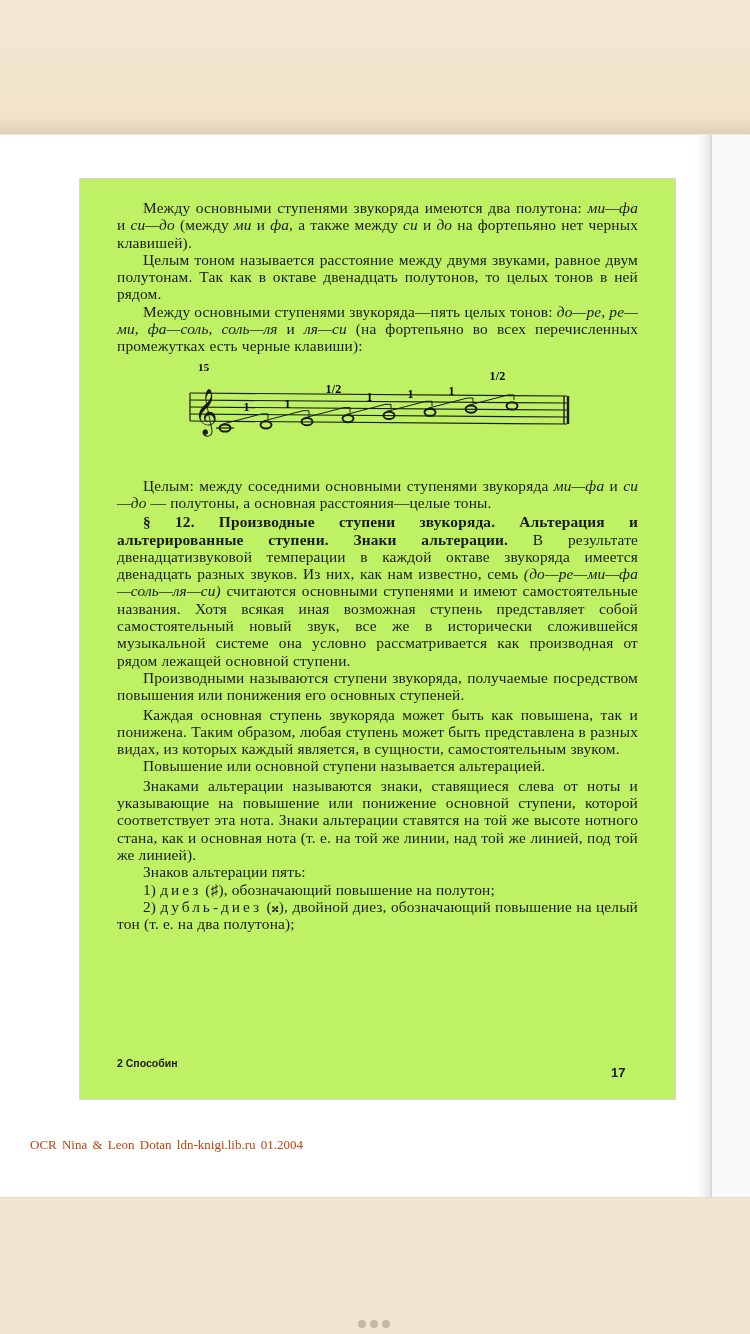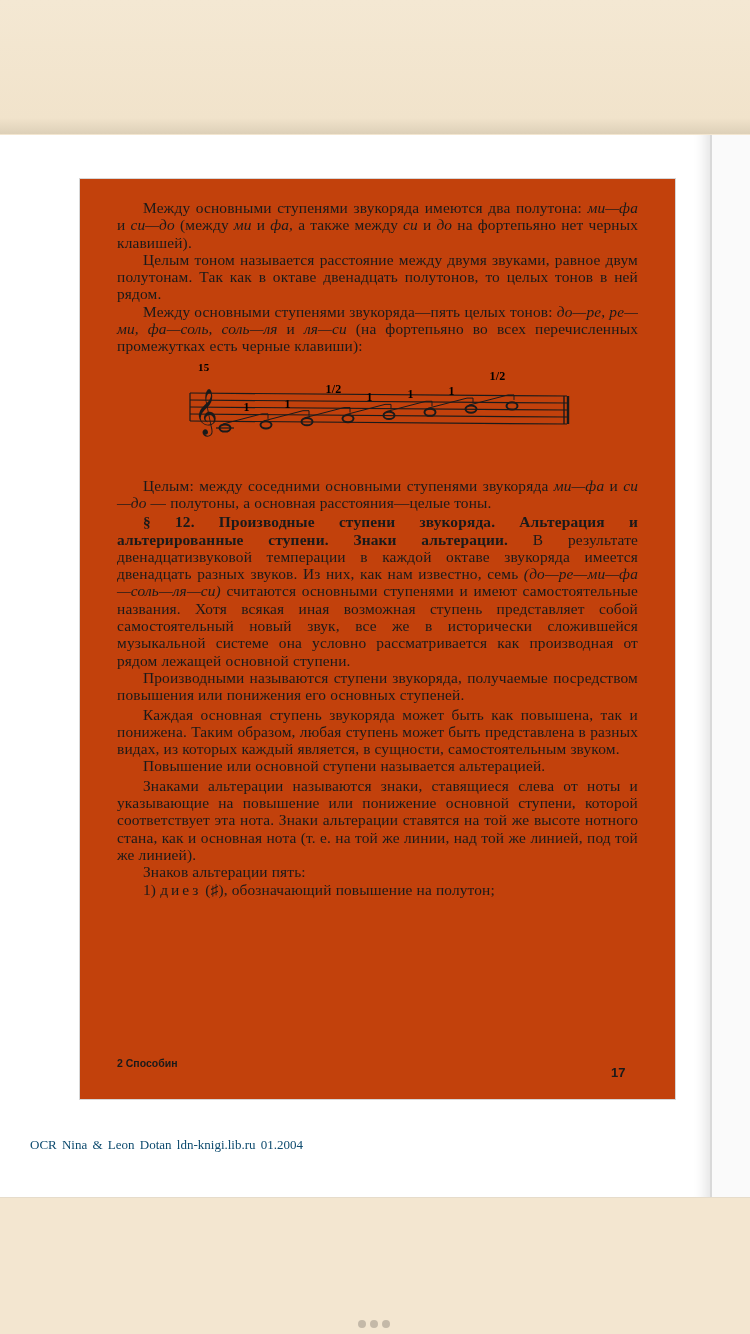--- a/index.html
+++ b/index.html
@@ -25,21 +25,21 @@
     position: absolute; left: 712px; top: 135px; width: 38px; height: 1062px;
     background: #fafafa;
   }
   .bottom-band {
     position: absolute; left: 0; top: 1197px; width: 750px; height: 137px;
     background: #f3e6d0;
     border-top: 1px solid #e6dccb;
   }
   .scan {
     position: absolute; left: 79px; top: 178px; width: 597px; height: 922px;
-    background: #c2410c;
+    background: #bef264;
     border: 1px solid #d6d6d6;
     box-sizing: border-box;
     color: #1a1a1a;
   }
   .text {
     position: absolute; left: 37px; top: 20px; width: 521px;
     font-size: 15.4px; line-height: 17.3px;
     text-align: justify;
     letter-spacing: 0.15px;
   }
@@ -55,21 +55,21 @@
   .footer-left {
     position: absolute; left: 37px; top: 878px;
     font-family: "Liberation Sans", sans-serif; font-weight: bold; font-size: 10.5px;
   }
   .footer-right {
     position: absolute; left: 531px; top: 886px;
     font-family: "Liberation Sans", sans-serif; font-weight: bold; font-size: 13px;
   }
   .ocr-credit {
     position: absolute; left: 30px; top: 1137px;
-    font-family: "Liberation Serif", serif; font-size: 13px; color: #0c4a6e;
+    font-family: "Liberation Serif", serif; font-size: 13px; color: #c2410c;
     word-spacing: 2px;
   }
   .dots {
     position: absolute; left: 358px; top: 1320px; display: flex; gap: 4px;
   }
   .dot { width: 8px; height: 8px; border-radius: 50%; background: #c4b9a8; }
 </style>
 </head>
 <body>
 
@@ -129,20 +129,21 @@
     </div>
 
     <p><span>Целым: между соседними основными ступенями звукоряда </span><i>ми—фа</i><span> и </span><i>си—до</i><span> — полутоны, а основная расстояния—целые тоны.</span></p>
     <p class="gap"><b>§ 12. Производные ступени звукоряда. Альтерация и альтерированные ступени. Знаки альтерации.</b><span> В результате двенадцатизвуковой темперации в каждой октаве звукоряда имеется двенадцать разных звуков. Из них, как нам известно, семь </span><i>(до—ре—ми—фа—соль—ля—си)</i><span> считаются основными ступенями и имеют самостоятельные названия. Хотя всякая иная возможная ступень представляет собой самостоятельный новый звук, все же в исторически сложившейся музыкальной системе она условно рассматривается как производная от рядом лежащей основной ступени.</span></p>
     <p>Производными называются ступени звукоряда, получаемые посредством повышения или понижения его основных ступеней.</p>
     <p class="gap">Каждая основная ступень звукоряда может быть как повышена, так и понижена. Таким образом, любая ступень может быть представлена в разных видах, из которых каждый является, в сущности, самостоятельным звуком.</p>
     <p>Повышение или основной ступени называется альтерацией.</p>
     <p class="gap">Знаками альтерации называются знаки, ставящиеся слева от ноты и указывающие на повышение или понижение основной ступени, которой соответствует эта нота. Знаки альтерации ставятся на той же высоте нотного стана, как и основная нота (т. е. на той же линии, над той же линией, под той же линией).</p>
     <p>Знаков альтерации пять:</p>
     <p><span>1)</span> <span class="spaced">диез</span> <span>(♯),</span><span> обозначающий повышение на полутон;</span></p>
+    <p><span>2)</span> <span class="spaced">дубль-диез</span> <span>(𝄪),</span><span> двойной диез, обозначающий повышение на целый тон (т. е. на два полутона);</span></p>
   </div>
   <div class="footer-left">2  Способин</div>
   <div class="footer-right">17</div>
 </div>
 
 <div class="ocr-credit">OCR  Nina &amp; Leon Dotan   ldn-knigi.lib.ru   01.2004</div>
 <div class="bottom-band"></div>
 <div class="dots">
   <span class="dot"></span>
   <span class="dot"></span>

